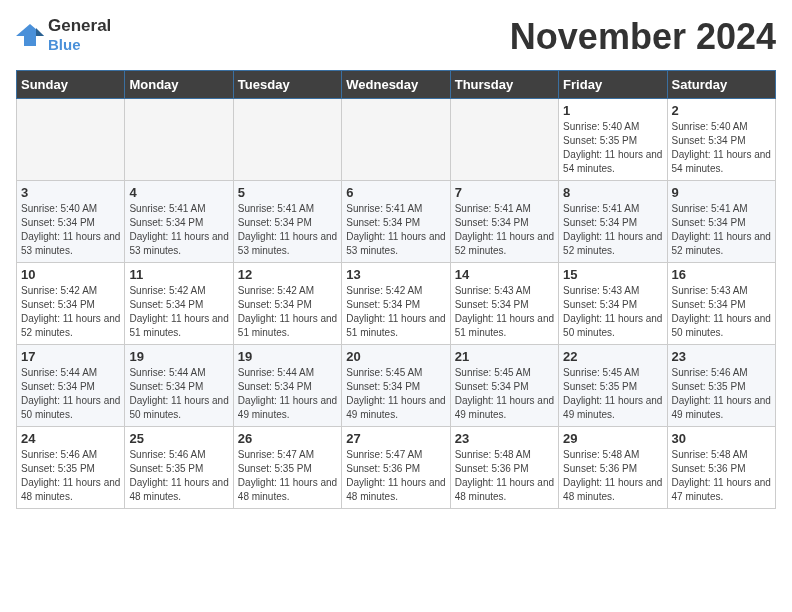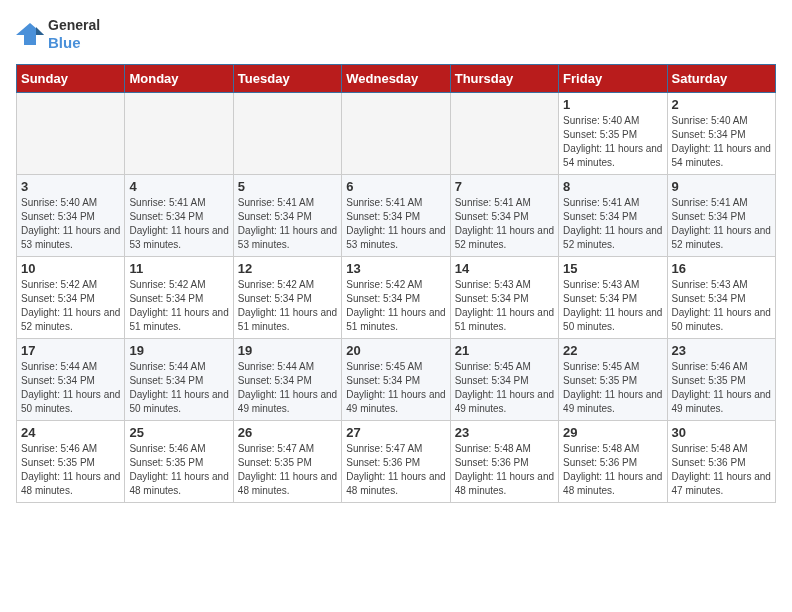--- a/index.html
+++ b/index.html
@@ -36,21 +36,21 @@
     .location {
       font-size: 16px;
       color: #555;
     }
     table {
       width: 100%;
       border-collapse: collapse;
       font-size: 11px;
     }
     th {
-      background-color: #b91c1c;
+      background-color: #404040;
       color: white;
       padding: 6px 4px;
       text-align: left;
       font-size: 13px;
       font-weight: bold;
       border: 1px solid #3a6fa0;
     }
     td {
       border: 1px solid #ccc;
       padding: 4px;
@@ -87,25 +87,26 @@
 </head>
 <body>
 
 <div class="header">
   <div class="logo">
     <svg class="logo-icon" viewBox="0 0 28 22" xmlns="http://www.w3.org/2000/svg">
       <polygon points="14,0 28,12 20,12 20,22 8,22 8,12 0,12" fill="#4a90d9"></polygon>
       <polygon points="20,4 28,12 20,12" fill="#2a6090"></polygon>
     </svg>
     <div>
-      <span style="font-size:14px;font-weight:bold;color:#333;margin-top:24px;">General</span><br>
+      <span style="font-size:17px;font-weight:bold;color:#333;margin-top:24px;">General</span><br>
       <span style="font-size:15px;font-weight:bold;color:#4a90d9;">Blue</span>
     </div>
   </div>
   <div class="title-section">
+    <div class="month-title">November 2024</div>
   </div>
 </div>
 
 <table>
   <thead>
     <tr>
     <th>Sunday</th>
         <th>Monday</th>
         <th>Tuesday</th>
         <th>Wednesday</th>

